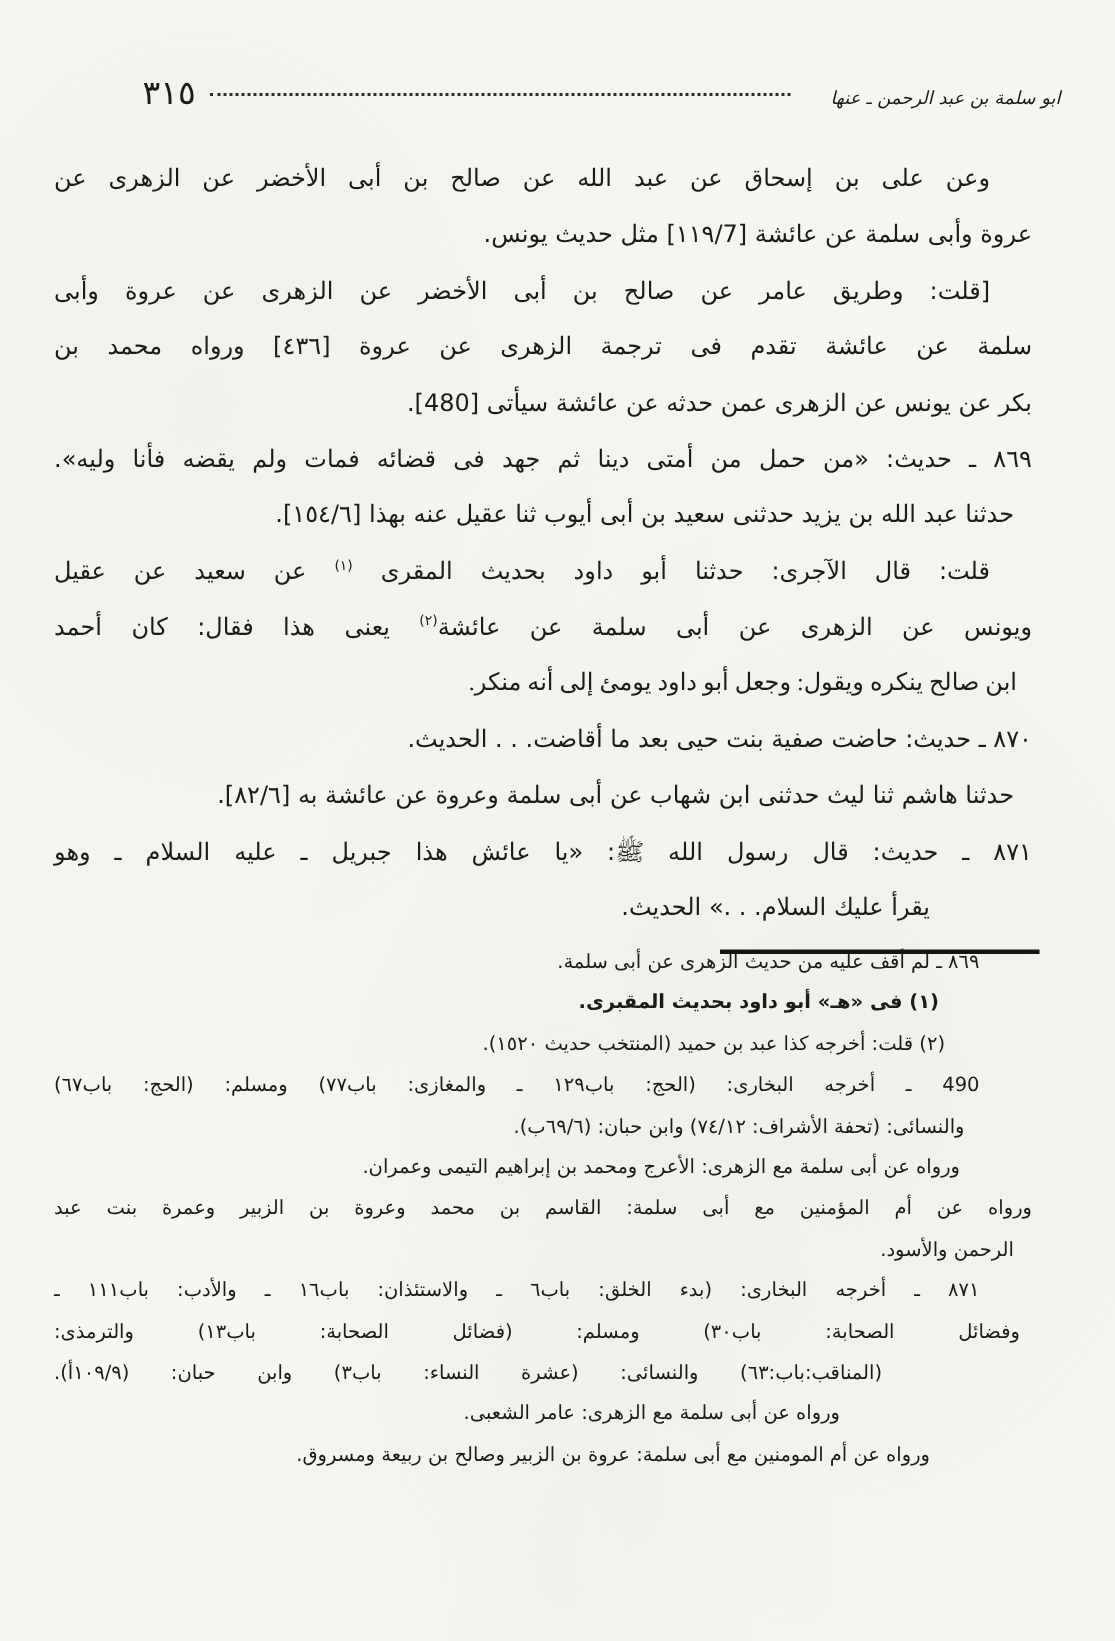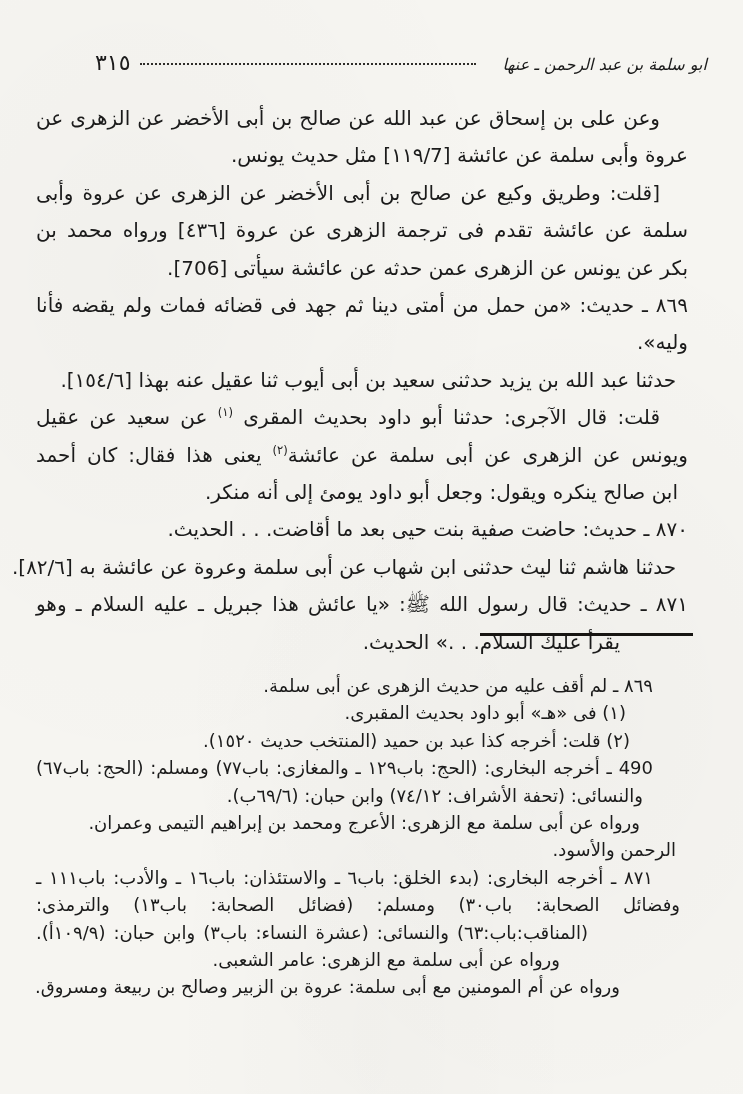--- a/index.html
+++ b/index.html
@@ -20,41 +20,41 @@
     color:#1b1b1b;
     direction:rtl;
   }
   
   .header{
     position:absolute;top:50px;right:36px;left:55px;
     display:flex;align-items:baseline;
     padding-left:40px;
   }
   .header .title{
-    font-size:16px;
+    font-size:12px;
     font-style:italic;
     white-space:nowrap;
     letter-spacing:0.5px;
     margin-left:17px;
   }
   .leader{
     flex:1 1 auto;
     border-bottom:2.5px dotted #2e2c29;
     margin:0 10px;
     transform:translateY(-5px);
     min-width:60px;
   }
   .pagenum{
     font-size:22px;
     white-space:nowrap;
   }
   
   .bodytext{
     position:absolute;top:100px;right:55px;left:36px;
-    font-size:20px;
+    font-size:16px;
     line-height:37.4px;
   }
   .bodytext .line{white-space:nowrap;}
   .bodytext .line.just{white-space:normal;text-align:justify;text-align-last:justify;}
   sup{
     font-size:0.58em;
     vertical-align:super;
     line-height:0;
   }
   
@@ -62,66 +62,67 @@
     position:absolute;top:633px;left:36px;right:36px;
     height:3px;
   }
   .fnrule .bar{
     position:absolute;right:14px;top:0;
     width:213px;height:3px;
     background:#171512;
   }
   
   .footnotes{
-    position:absolute;top:672px;right:55px;left:36px;
-    font-size:18px;
+    position:absolute;top:628px;right:55px;left:36px;
+    font-size:13px;
     line-height:27.4px;
   }
   .footnotes .line{white-space:nowrap;}
   .footnotes .line.just{white-space:normal;text-align:justify;text-align-last:justify;}
 </style>
 </head>
 <body>
 
 <div class="page">
 
   <div class="header">
     <span class="title">ابو سلمة بن عبد الرحمن ـ عنها</span>
     <span class="leader"></span>
     <span class="pagenum">٣١٥</span>
   </div>
 
   <div class="bodytext">
       <div class="line just" style="padding-right: 28px;"><span>وعن على بن إسحاق عن عبد الله عن صالح بن أبى الأخضر عن الزهرى عن</span></div>
       <div class="line"><span>عروة وأبى سلمة عن عائشة [١١٩/7] مثل حديث يونس.</span></div>
-      <div class="line just" style="padding-right: 28px;"><span>[قلت: وطريق وكيع عن صالح بن أبى الأخضر عن الزهرى عن عروة وأبى</span></div>
+      <div class="line just" style="padding-right: 28px;"><span>[قلت: وطريق عامر عن صالح بن أبى الأخضر عن الزهرى عن عروة وأبى</span></div>
       <div class="line just"><span>سلمة عن عائشة تقدم فى ترجمة الزهرى عن عروة [٤٣٦] ورواه محمد بن</span></div>
-      <div class="line"><span>بكر عن يونس عن الزهرى عمن حدثه عن عائشة سيأتى [706].</span></div>
+      <div class="line"><span>بكر عن يونس عن الزهرى عمن حدثه عن عائشة سيأتى [480].</span></div>
       <div class="line just"><span>٨٦٩ ـ حديث: «من حمل من أمتى دينا ثم جهد فى قضائه فمات ولم يقضه فأنا وليه».</span></div>
       <div class="line" style="padding-right: 12px;"><span>حدثنا عبد الله بن يزيد حدثنى سعيد بن أبى أيوب ثنا عقيل عنه بهذا [١٥٤/٦].</span></div>
       <div class="line just" style="padding-right: 28px;"><span>قلت: قال الآجرى: حدثنا أبو داود بحديث المقرى </span><sup>(١)</sup><span> عن سعيد عن عقيل</span></div>
       <div class="line just"><span>ويونس عن الزهرى عن أبى سلمة عن عائشة</span><sup>(٢)</sup><span> يعنى هذا فقال: كان أحمد</span></div>
-      <div class="line" style="padding-right: 10px;"><span>ابن صالح ينكره ويقول: وجعل أبو داود يومئ إلى أنه منكر.</span></div>
+      <div class="line" style="padding-right: 10px; font-family: Liberation Serif, serif;"><span>ابن صالح ينكره ويقول: وجعل أبو داود يومئ إلى أنه منكر.</span></div>
       <div class="line"><span>٨٧٠ ـ حديث: حاضت صفية بنت حيى بعد ما أقاضت. . . الحديث.</span></div>
       <div class="line" style="padding-right: 12px;"><span>حدثنا هاشم ثنا ليث حدثنى ابن شهاب عن أبى سلمة وعروة عن عائشة به [٨٢/٦].</span></div>
       <div class="line just"><span>٨٧١ ـ حديث: قال رسول الله ﷺ: «يا عائش هذا جبريل ـ عليه السلام ـ وهو</span></div>
       <div class="line" style="padding-right: 68px;"><span>يقرأ عليك السلام. . .» الحديث.</span></div>
     </div>
 
   <div class="fnrule">
     <div class="bar"></div>
   </div>
 
   <div class="footnotes">
       <div class="line" style="padding-right: 35px;"><span>٨٦٩ ـ لم أقف عليه من حديث الزهرى عن أبى سلمة.</span></div>
-      <div class="line" style="padding-right: 62px;"><span>(١) فى «هـ» أبو داود بحديث المقبرى.</span></div>
+      <div class="line" style="padding-right: 62px; font-weight: bold;"><span>(١) فى «هـ» أبو داود بحديث المقبرى.</span></div>
       <div class="line" style="padding-right: 58px;"><span>(٢) قلت: أخرجه كذا عبد بن حميد (المنتخب حديث ١٥٢٠).</span></div>
       <div class="line just" style="padding-right: 35px;"><span>490 ـ أخرجه البخارى: (الحج: باب١٢٩ ـ والمغازى: باب٧٧) ومسلم: (الحج: باب٦٧)</span></div>
       <div class="line" style="padding-right: 45px;"><span>والنسائى: (تحفة الأشراف: ٧٤/١٢) وابن حبان: (٦٩/٦ب).</span></div>
       <div class="line" style="padding-right: 48px;"><span>ورواه عن أبى سلمة مع الزهرى: الأعرج ومحمد بن إبراهيم التيمى وعمران.</span></div>
+      <div class="line just"><span>ورواه عن أم المؤمنين مع أبى سلمة: القاسم بن محمد وعروة بن الزبير وعمرة بنت عبد</span></div>
       <div class="line" style="padding-right: 12px;"><span>الرحمن والأسود.</span></div>
       <div class="line just" style="padding-right: 35px;"><span>٨٧١ ـ أخرجه البخارى: (بدء الخلق: باب٦ ـ والاستئذان: باب١٦ ـ والأدب: باب١١١ ـ</span></div>
       <div class="line just" style="padding-right: 8px;"><span>وفضائل الصحابة: باب٣٠) ومسلم: (فضائل الصحابة: باب١٣) والترمذى:</span></div>
       <div class="line just" style="padding-right: 100px;"><span>(المناقب:باب:٦٣) والنسائى: (عشرة النساء: باب٣) وابن حبان: (١٠٩/٩أ).</span></div>
       <div class="line" style="padding-right: 128px;"><span>ورواه عن أبى سلمة مع الزهرى: عامر الشعبى.</span></div>
       <div class="line" style="padding-right: 68px;"><span>ورواه عن أم المومنين مع أبى سلمة: عروة بن الزبير وصالح بن ربيعة ومسروق.</span></div>
     </div>
 
 </div>
 

